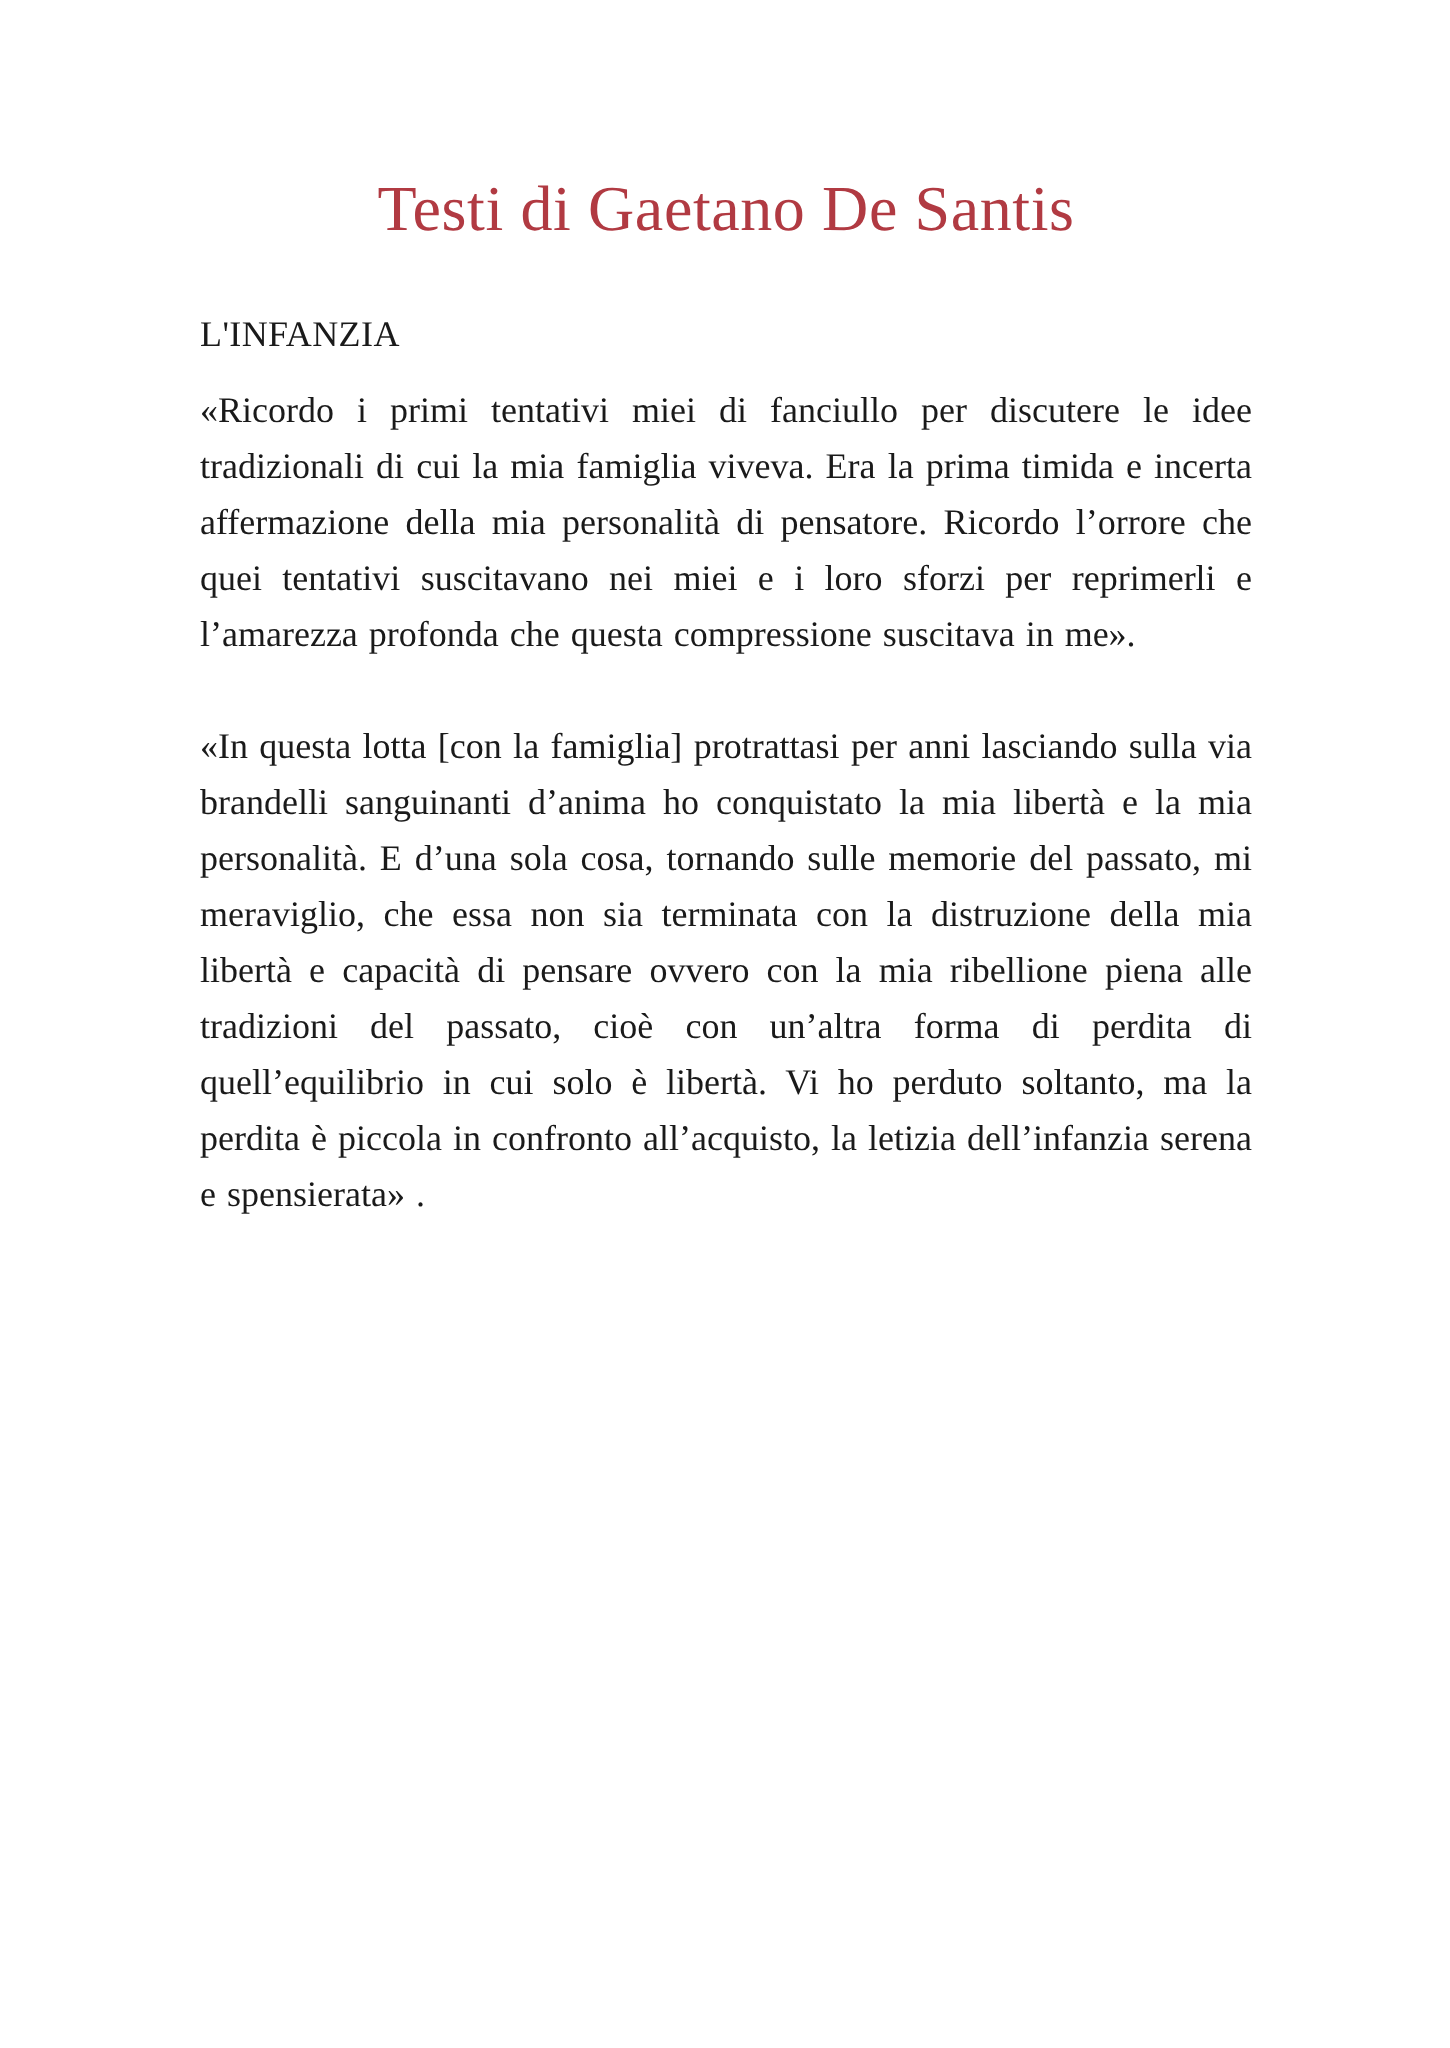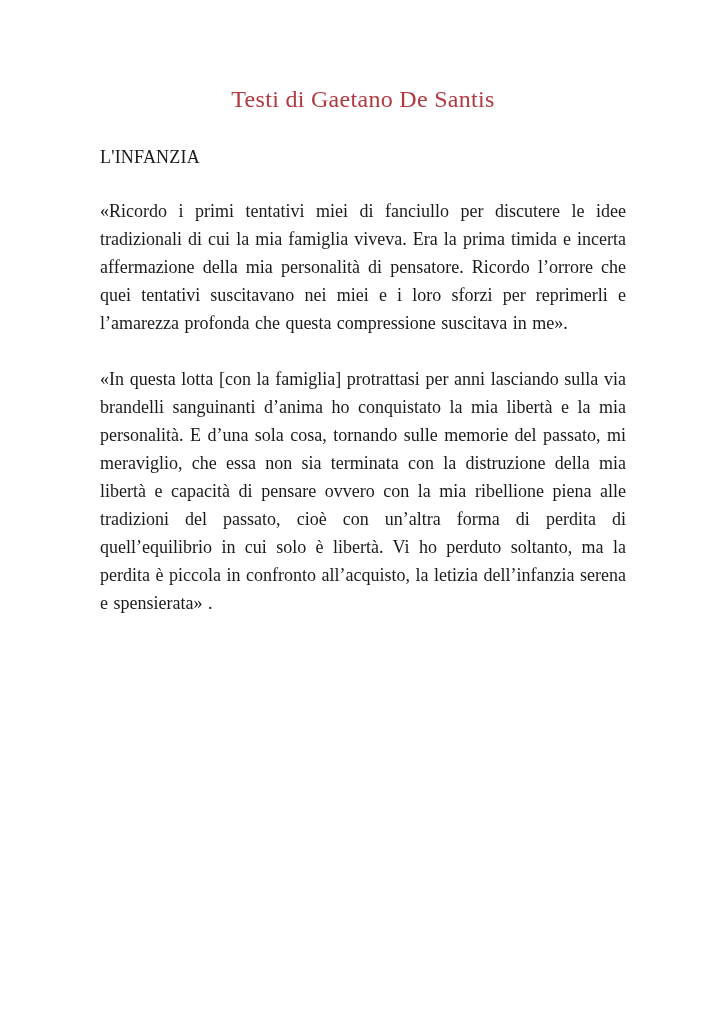--- a/index.html
+++ b/index.html
@@ -14,30 +14,30 @@
     margin: 0 auto;
     background: #ffffff;
     box-sizing: border-box;
     padding: 86px 99px 0 100px;
     font-family: "Liberation Serif", "DejaVu Serif", serif;
     color: #1a1a1a;
     overflow: hidden;
   }
   .doc-title {
     font-family: "Liberation Serif", "DejaVu Serif", serif;
-    font-size: 24px;
+    font-size: 32px;
     font-weight: 400;
     text-align: center;
     margin: 0 0 34px 0;
     letter-spacing: 0.3px;
   }
   .section-heading {
     font-size: 18px;
     font-weight: 400;
-    margin: 0 0 29px 0;
+    margin: 0 0 13px 0;
     letter-spacing: 0.2px;
   }
   .para {
     font-size: 18px;
     line-height: 28px;
     text-align: justify;
     margin: 12px 0 28px 0;
     word-spacing: 1px;
   }
 </style>

